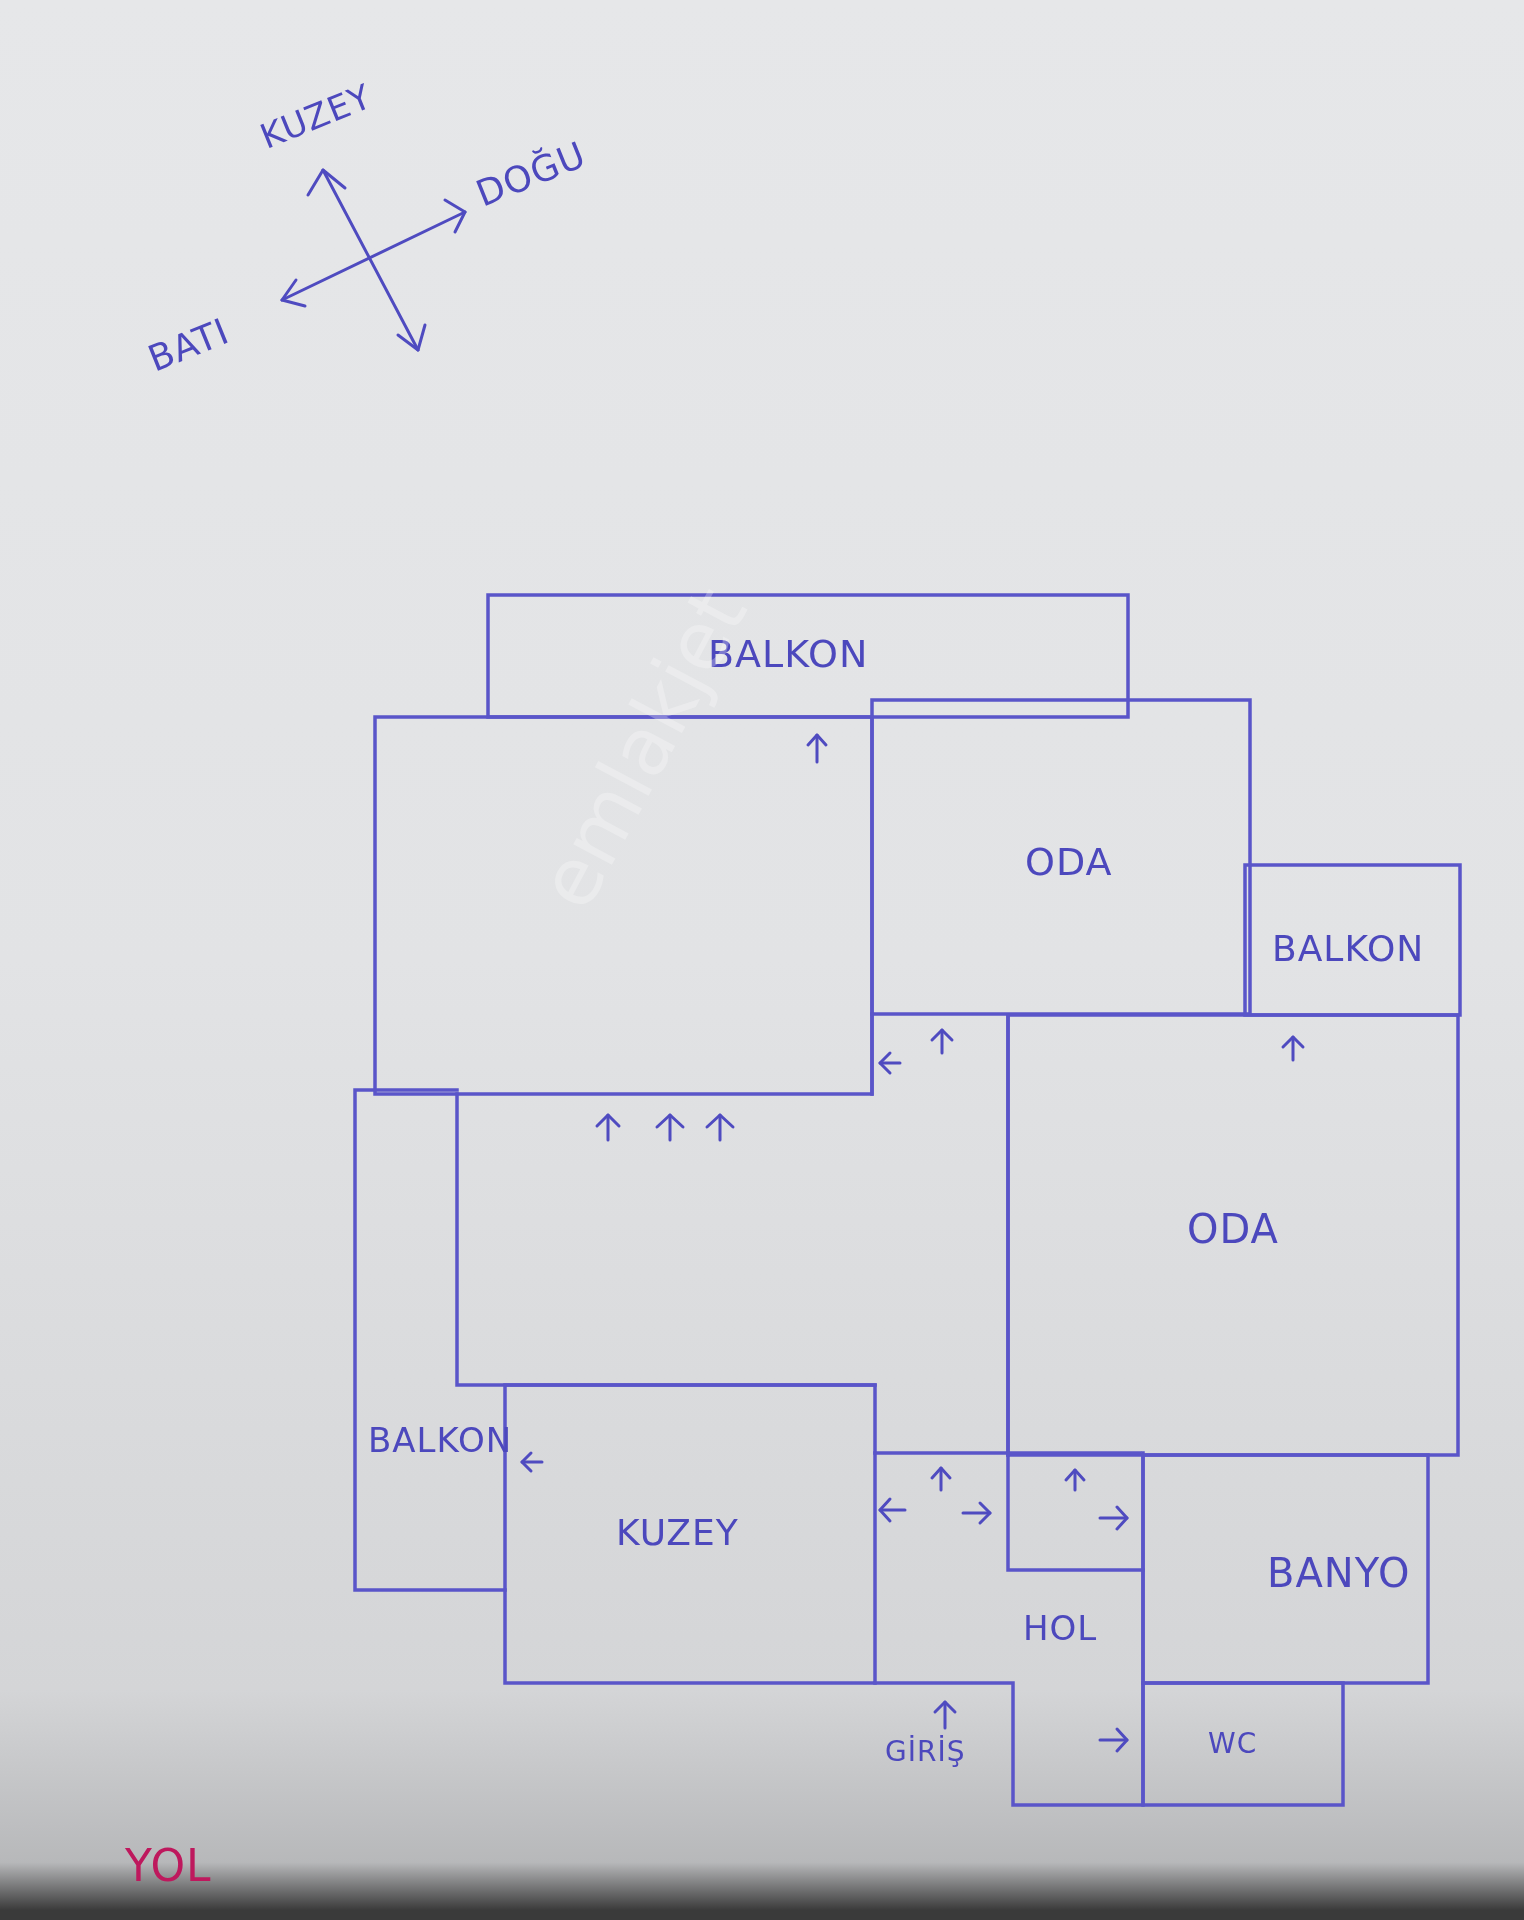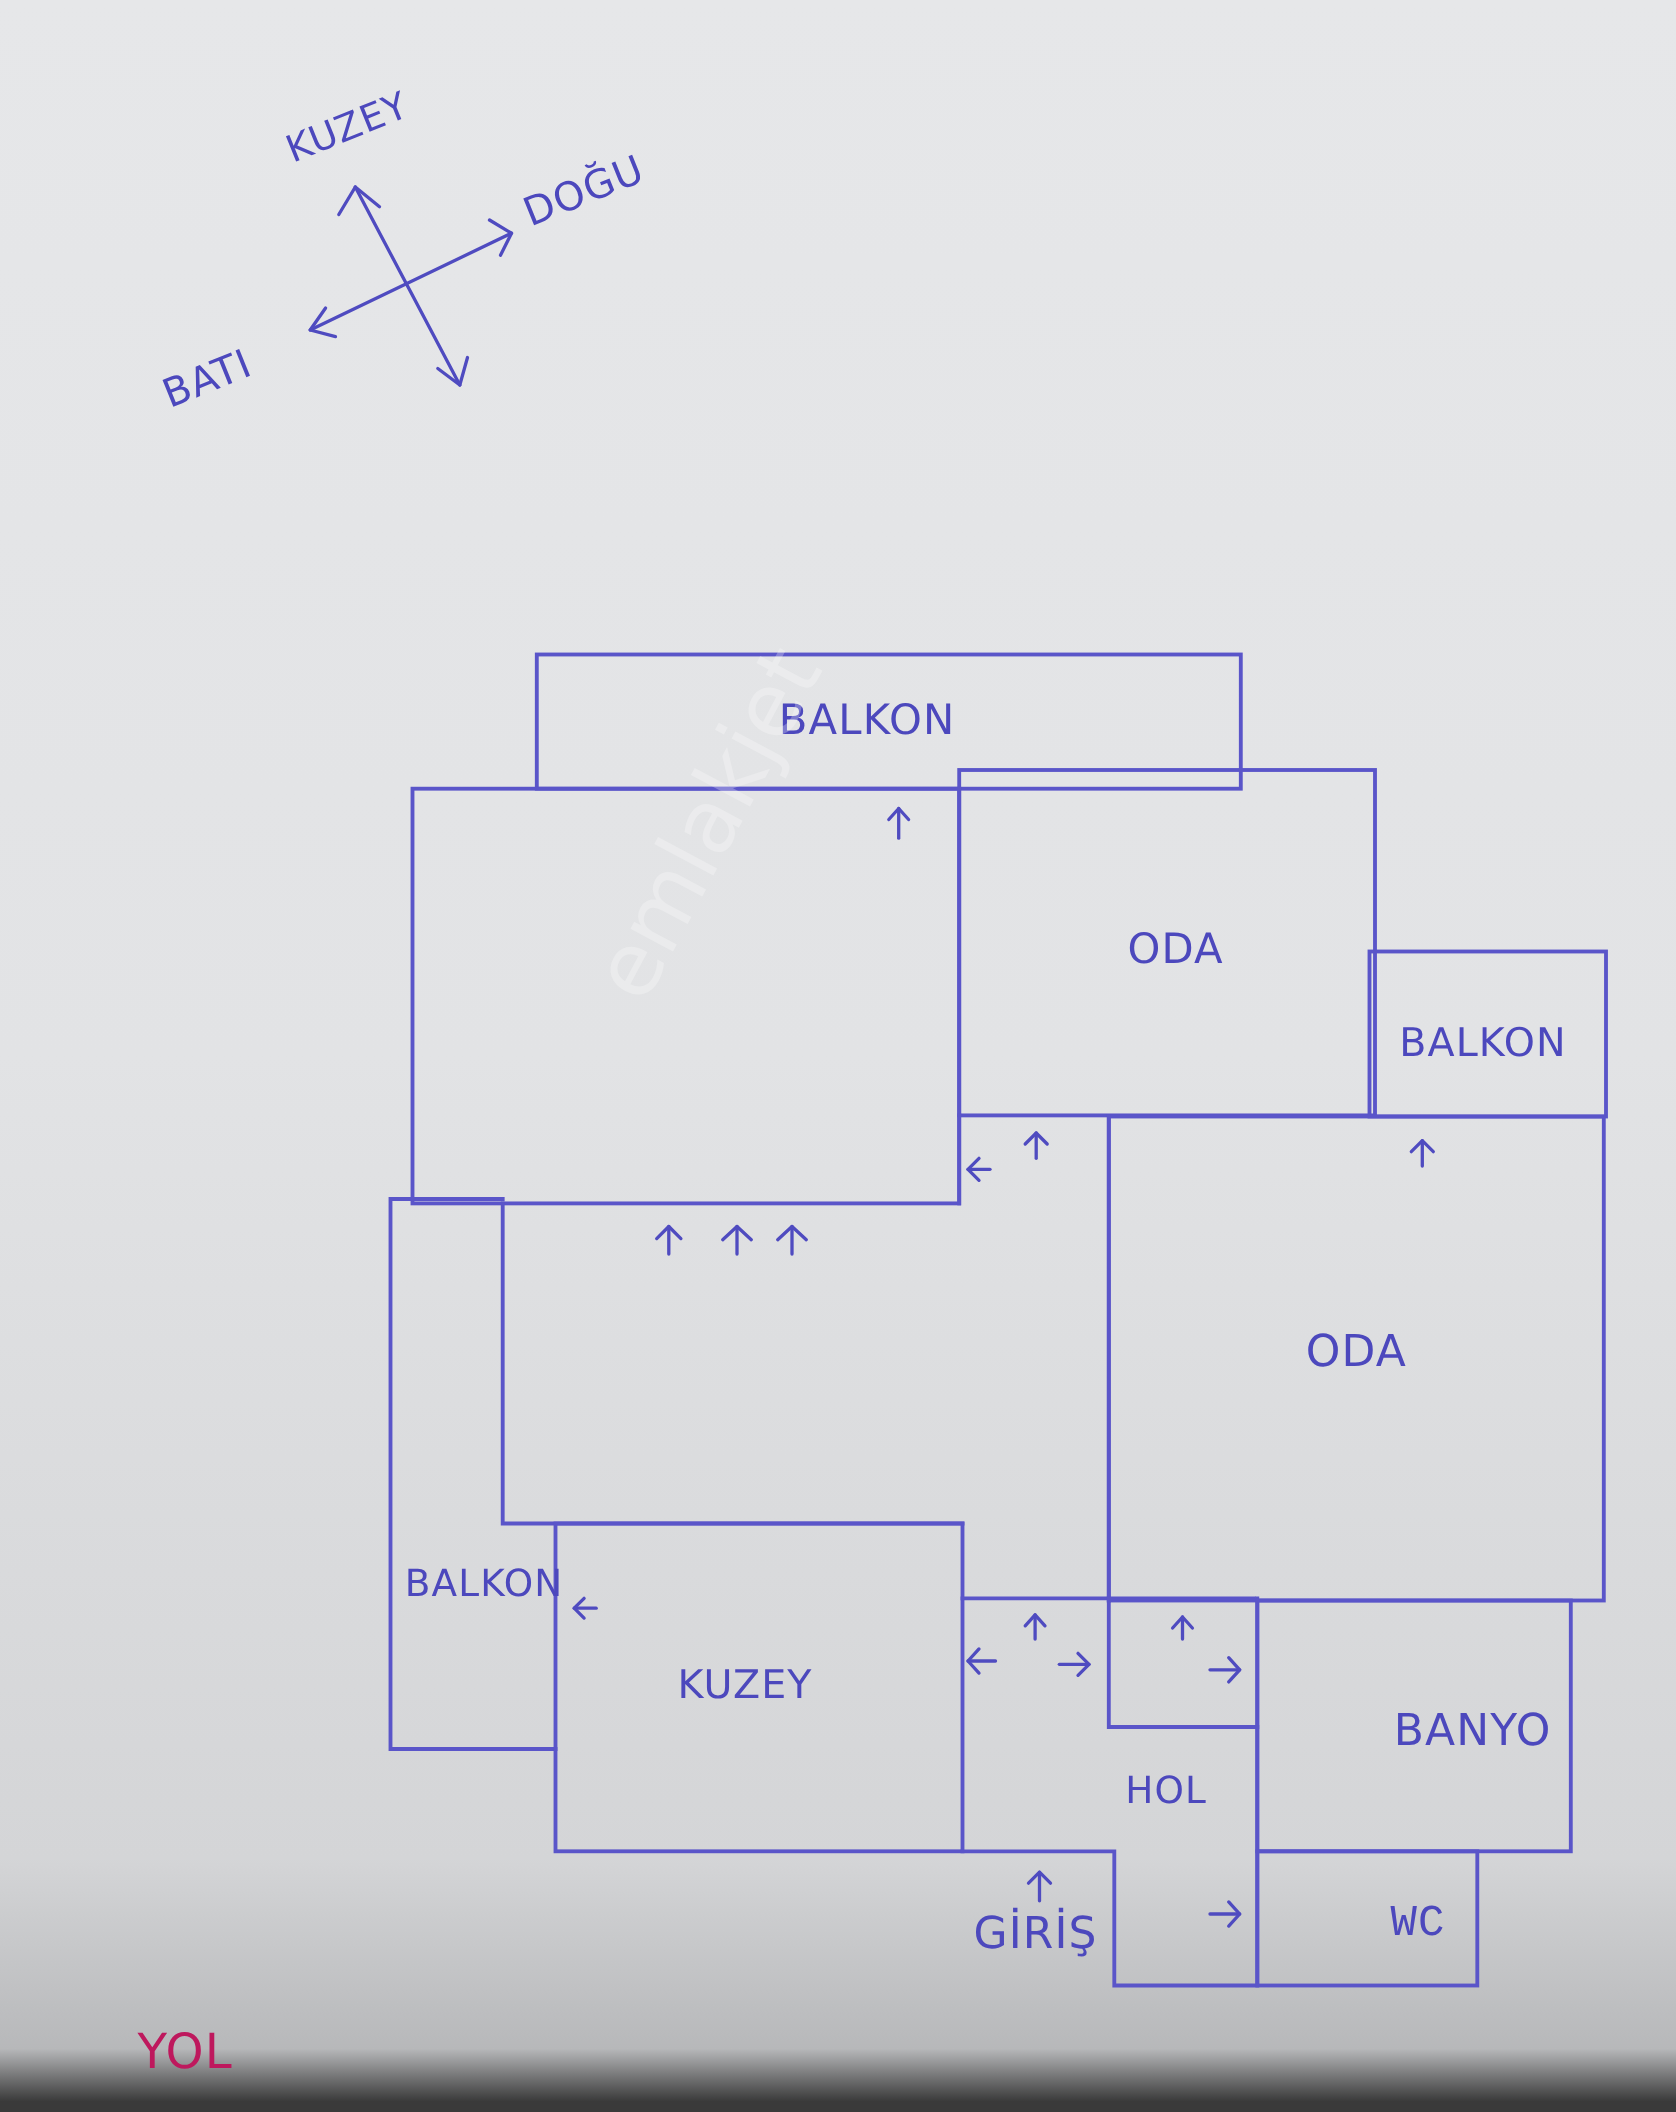--- a/index.html
+++ b/index.html
@@ -144,18 +144,18 @@
   <div class="lbl" style="left:150px;top:340px;font-size:36px;transform:rotate(-22deg);">BATI</div>
 
   <div class="lbl" style="left:708px;top:632px;font-size:38px;">BALKON</div>
   <div class="lbl" style="left:1025px;top:840px;font-size:38px;">ODA</div>
   <div class="lbl" style="left:1272px;top:928px;font-size:36px;">BALKON</div>
   <div class="lbl" style="left:1187px;top:1206px;font-size:40px;">ODA</div>
   <div class="lbl" style="left:368px;top:1420px;font-size:34px;">BALKON</div>
   <div class="lbl" style="left:616px;top:1512px;font-size:36px;">KUZEY</div>
   <div class="lbl" style="left:975px;top:1608px;font-size:34px;margin-left:48px;">HOL</div>
   <div class="lbl" style="left:1267px;top:1550px;font-size:40px;">BANYO</div>
-  <div class="lbl" style="left:1264px;top:1727px;font-size:40px;font-family:Liberation Mono, monospace;">WC</div>
-  <div class="lbl" style="left:885px;top:1735px;font-size:40px;">GİRİŞ</div>
+  <div class="lbl" style="left:1208px;top:1727px;font-size:28px;">WC</div>
+  <div class="lbl" style="left:885px;top:1735px;font-size:28px;">GİRİŞ</div>
   <div class="lbl" style="left:125px;top:1840px;font-size:44px;color:#be185d;">YOL</div>
 
   <div class="watermark">emlakjet</div>
 </div>
 
 </body></html>

